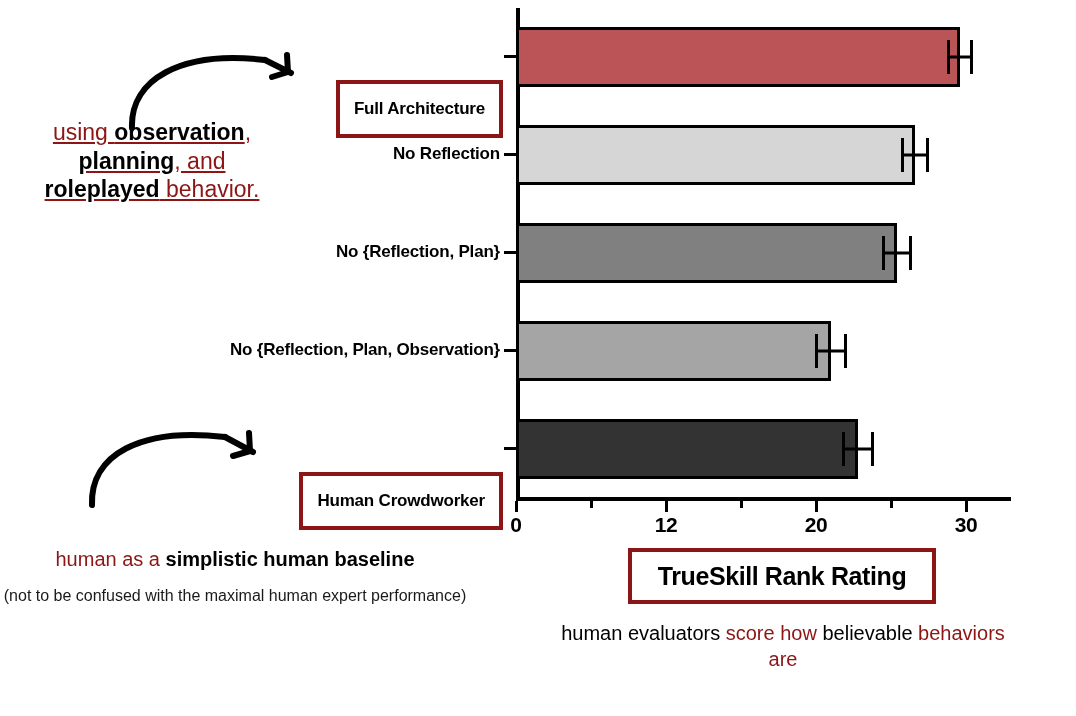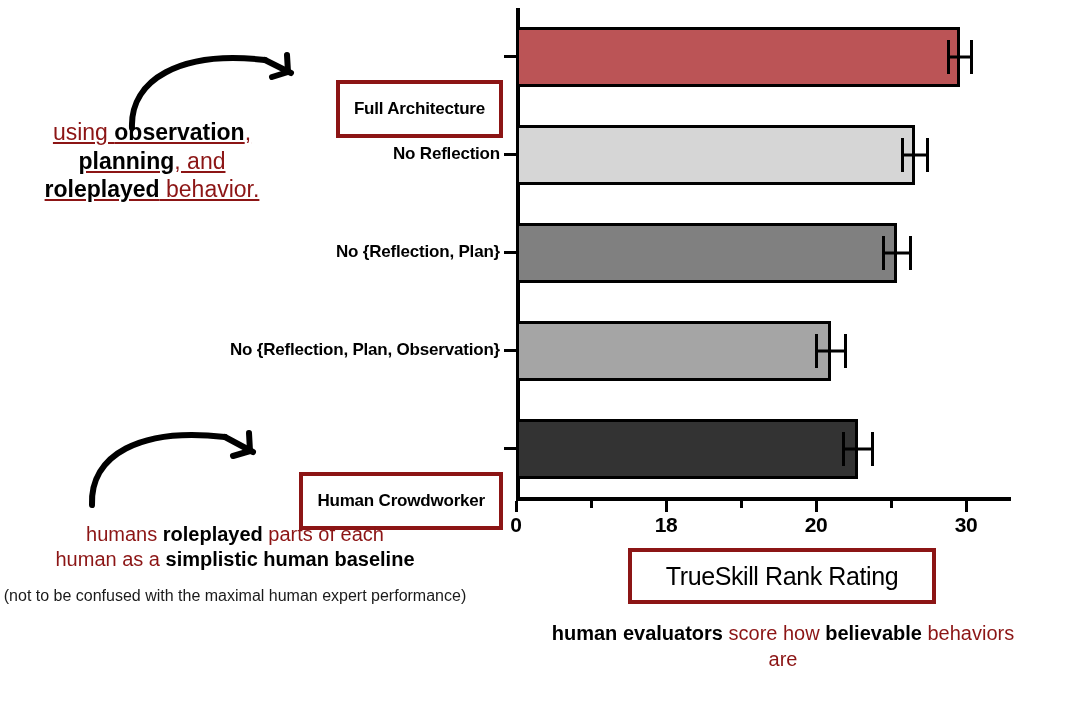--- a/index.html
+++ b/index.html
@@ -29,31 +29,31 @@
   
   .cat-label{position:absolute;text-align:right;font-size:17px;font-weight:bold;
              letter-spacing:-0.2px;white-space:nowrap;}
   .boxed{position:absolute;border:4px solid #8C1515;background:#fff;
          display:flex;align-items:center;justify-content:center;
          font-size:17px;font-weight:bold;letter-spacing:-0.2px;white-space:nowrap;margin-top:48px;}
 
   
   #axis-title-box{position:absolute;left:628px;top:548px;width:300px;height:48px;
         border:4px solid #8C1515;background:#fff;display:flex;align-items:center;
-        justify-content:center;font-size:25px;font-weight:normal;letter-spacing:-0.4px;}
+        justify-content:center;font-size:25px;font-weight:bold;letter-spacing:-0.4px;}
 
   
   .annot{position:absolute;text-align:center;line-height:1.24;color:#8C1515;}
   .annot b{color:#000;font-weight:bold;}
   #annot-top{left:12px;top:118px;width:280px;font-size:23px;text-decoration:underline;}
   #annot-bottom{left:0px;top:522px;width:470px;font-size:20px;}
   #annot-bottom .small{font-size:16px;color:#1a1a1a;display:block;margin-top:14px;line-height:1.22;}
   #caption{position:absolute;left:548px;top:620px;width:470px;text-align:center;
            font-size:20px;line-height:1.3;color:#8C1515;}
-  #caption b{color:#000;font-weight:bold;}
+  #caption b{color:#000;font-weight:normal;}
 
   svg.arrow{position:absolute;overflow:visible;}
 </style>
 </head>
 <body>
 
 <div class="stage">
 
   <div id="yaxis-line"></div>
   <div id="xaxis-line"></div>
@@ -96,21 +96,21 @@
       </div>
     </div>
 
   <div id="xticks">
       <div class="xtick minor" style="left: 589.5px;"></div>
       <div class="xtick minor" style="left: 739.5px;"></div>
       <div class="xtick minor" style="left: 889.5px;"></div>
       <div class="xtick major" style="left: 514.5px;"></div>
       <div class="xlabel" style="left: 516px;">0</div>
       <div class="xtick major" style="left: 664.5px;"></div>
-      <div class="xlabel" style="left: 666px;">18</div>
+      <div class="xlabel" style="left: 666px;">12</div>
       <div class="xtick major" style="left: 814.5px;"></div>
       <div class="xlabel" style="left: 816px;">20</div>
       <div class="xtick major" style="left: 964.5px;"></div>
       <div class="xlabel" style="left: 966px;">30</div>
     </div>
 
   <div id="catlabels">
       <div class="boxed" style="height: 50px; top: 32px; right: 573px; padding-left: 14px; padding-right: 14px;">Full Architecture</div>
       <div class="cat-label" style="top: 144px; right: 576px;">No Reflection</div>
       <div class="cat-label" style="top: 242px; right: 576px;">No {Reflection, Plan}</div>
@@ -132,21 +132,21 @@
     <path d="M 155 32 L 183 47" stroke="#000" stroke-width="6" fill="none" stroke-linecap="round"></path>
   </svg>
 
   <div class="annot" id="annot-top">
     <span><span>using </span><b>observation</b><span>,</span></span><br>
     <span><b>planning</b><span>, and</span></span><br>
     <span><b>roleplayed</b><span> behavior.</span></span>
   </div>
 
   <div class="annot" id="annot-bottom">
-    <span><span>humans </span><b>roleplayed</b><span> parts of each</span></span><br>
+    <br>
     <span><span>human as a </span><b>simplistic human baseline</b></span>
     <span class="small">(not to be confused with the maximal human expert performance)</span>
   </div>
 
   <div id="caption">
     <b>human evaluators</b><span> score how </span><b>believable</b><span> behaviors are</span>
   </div>
 
 </div>
 

